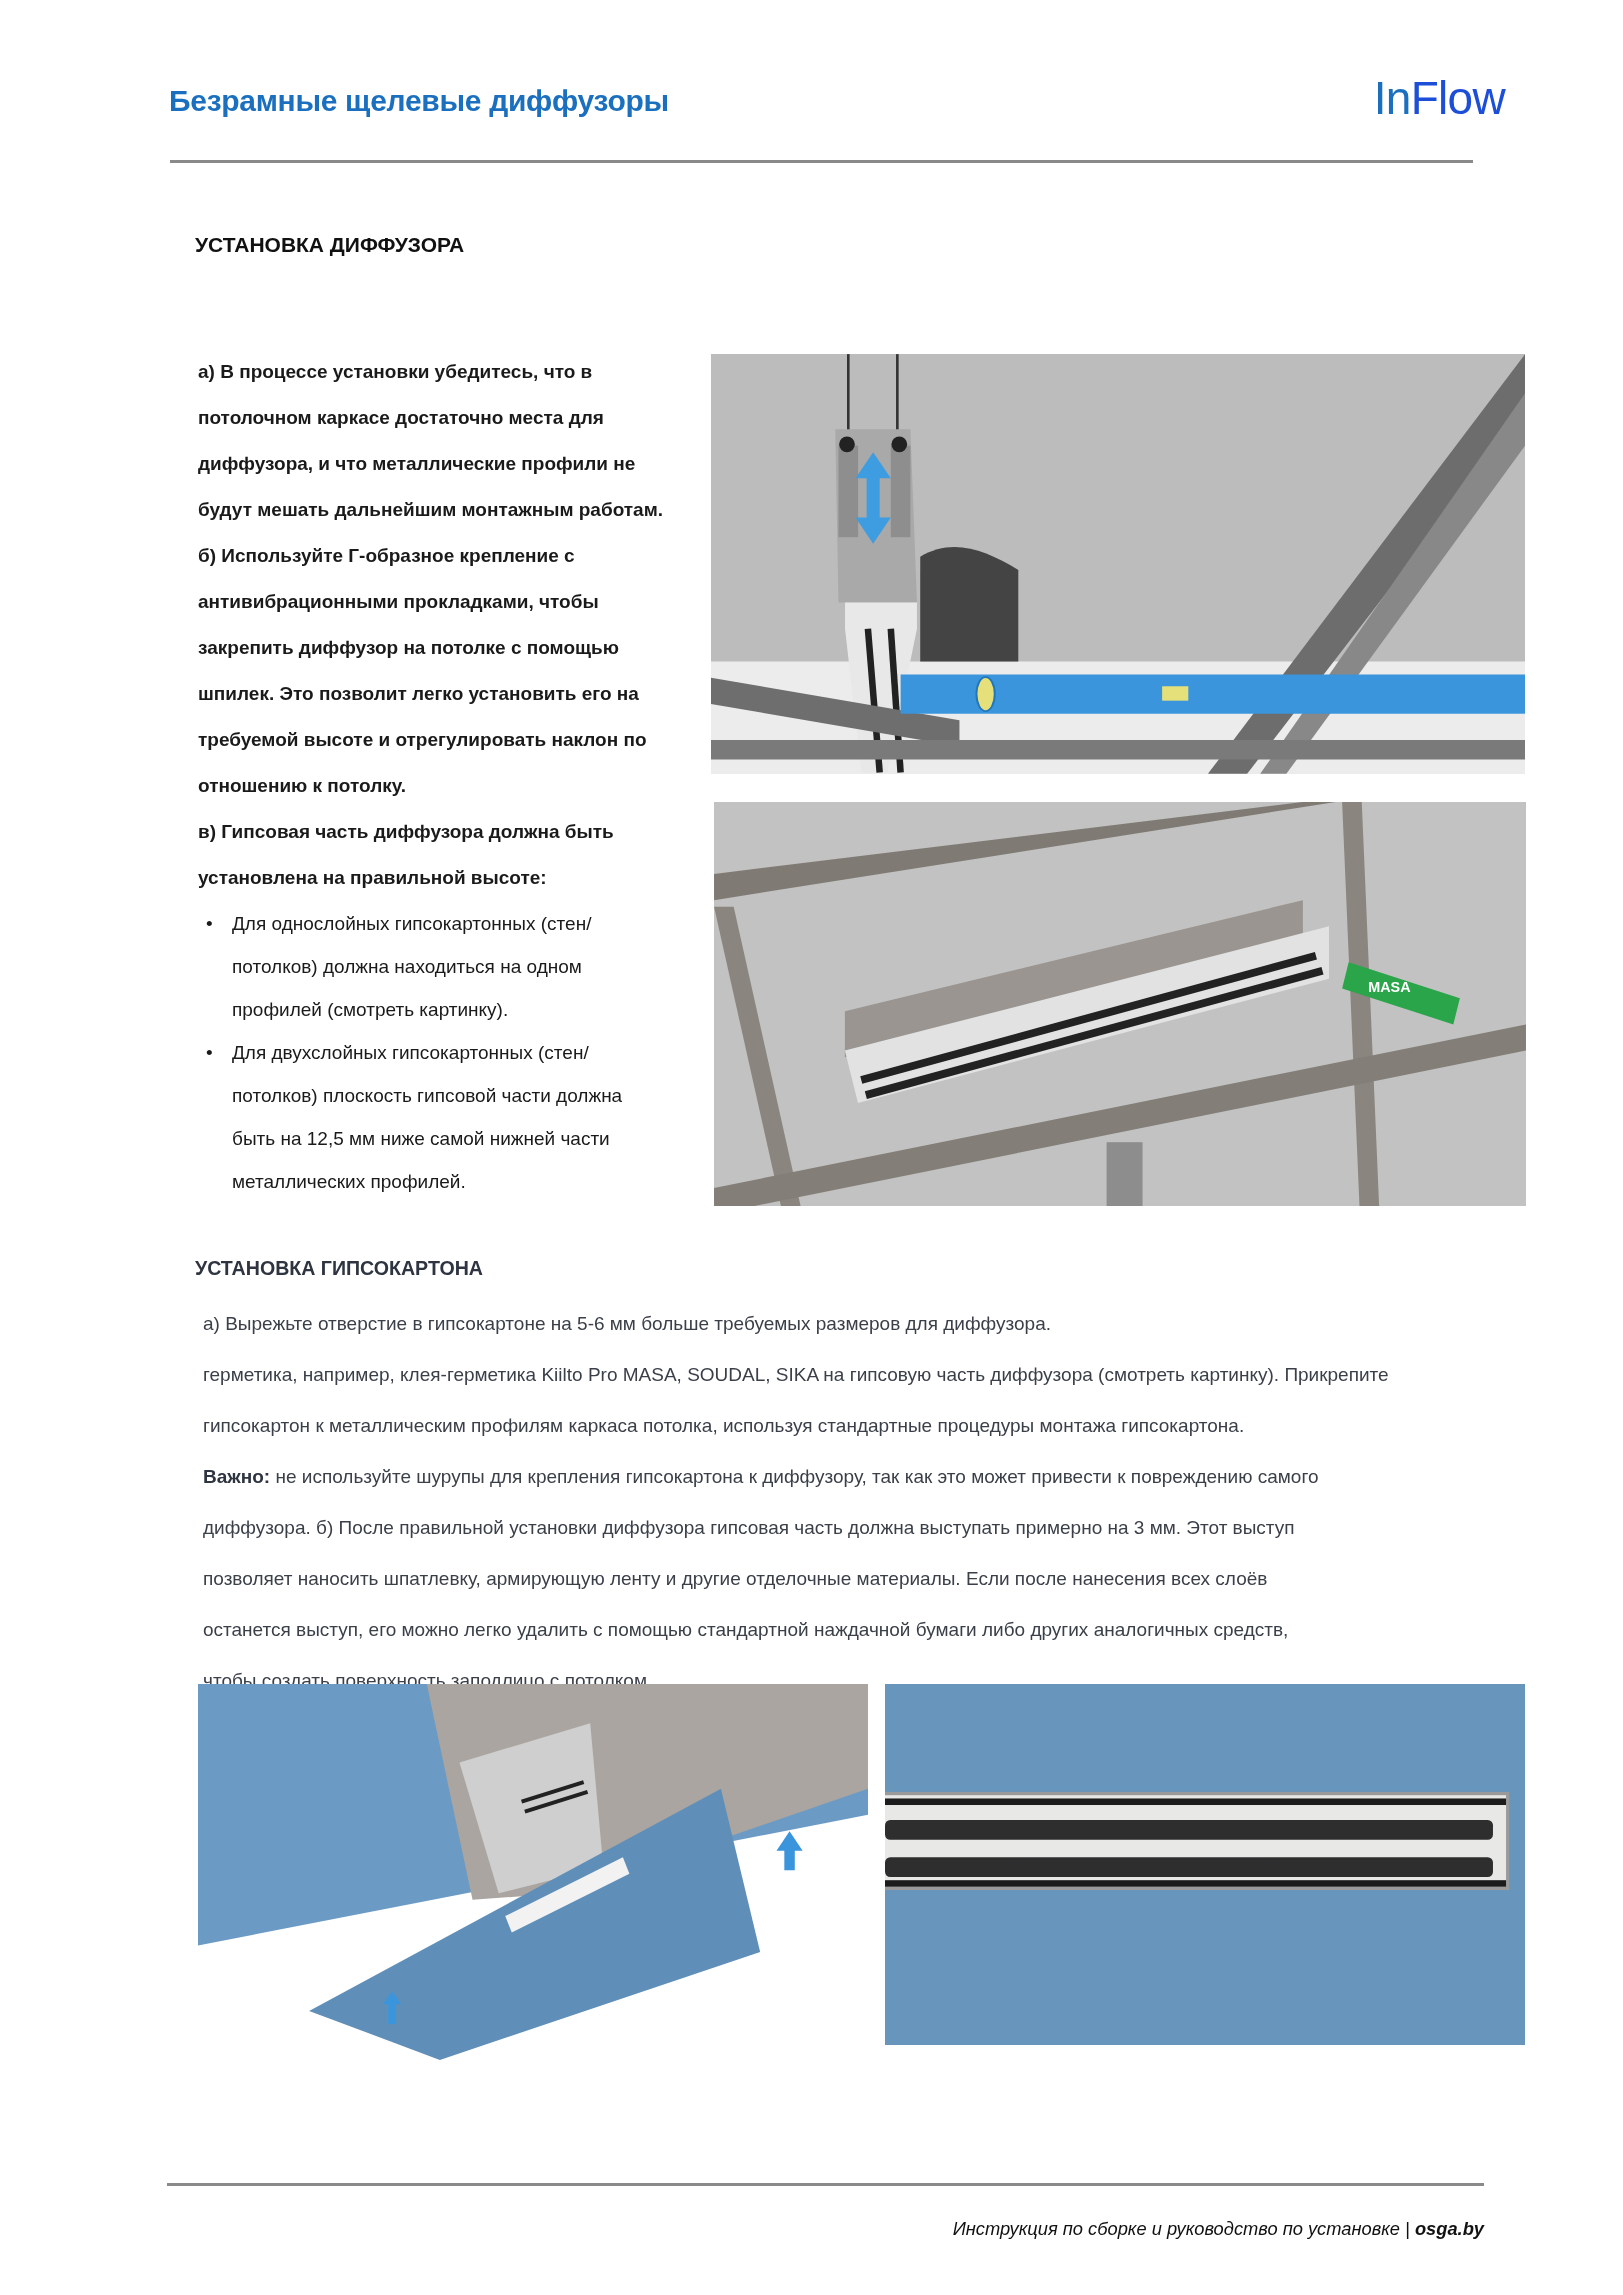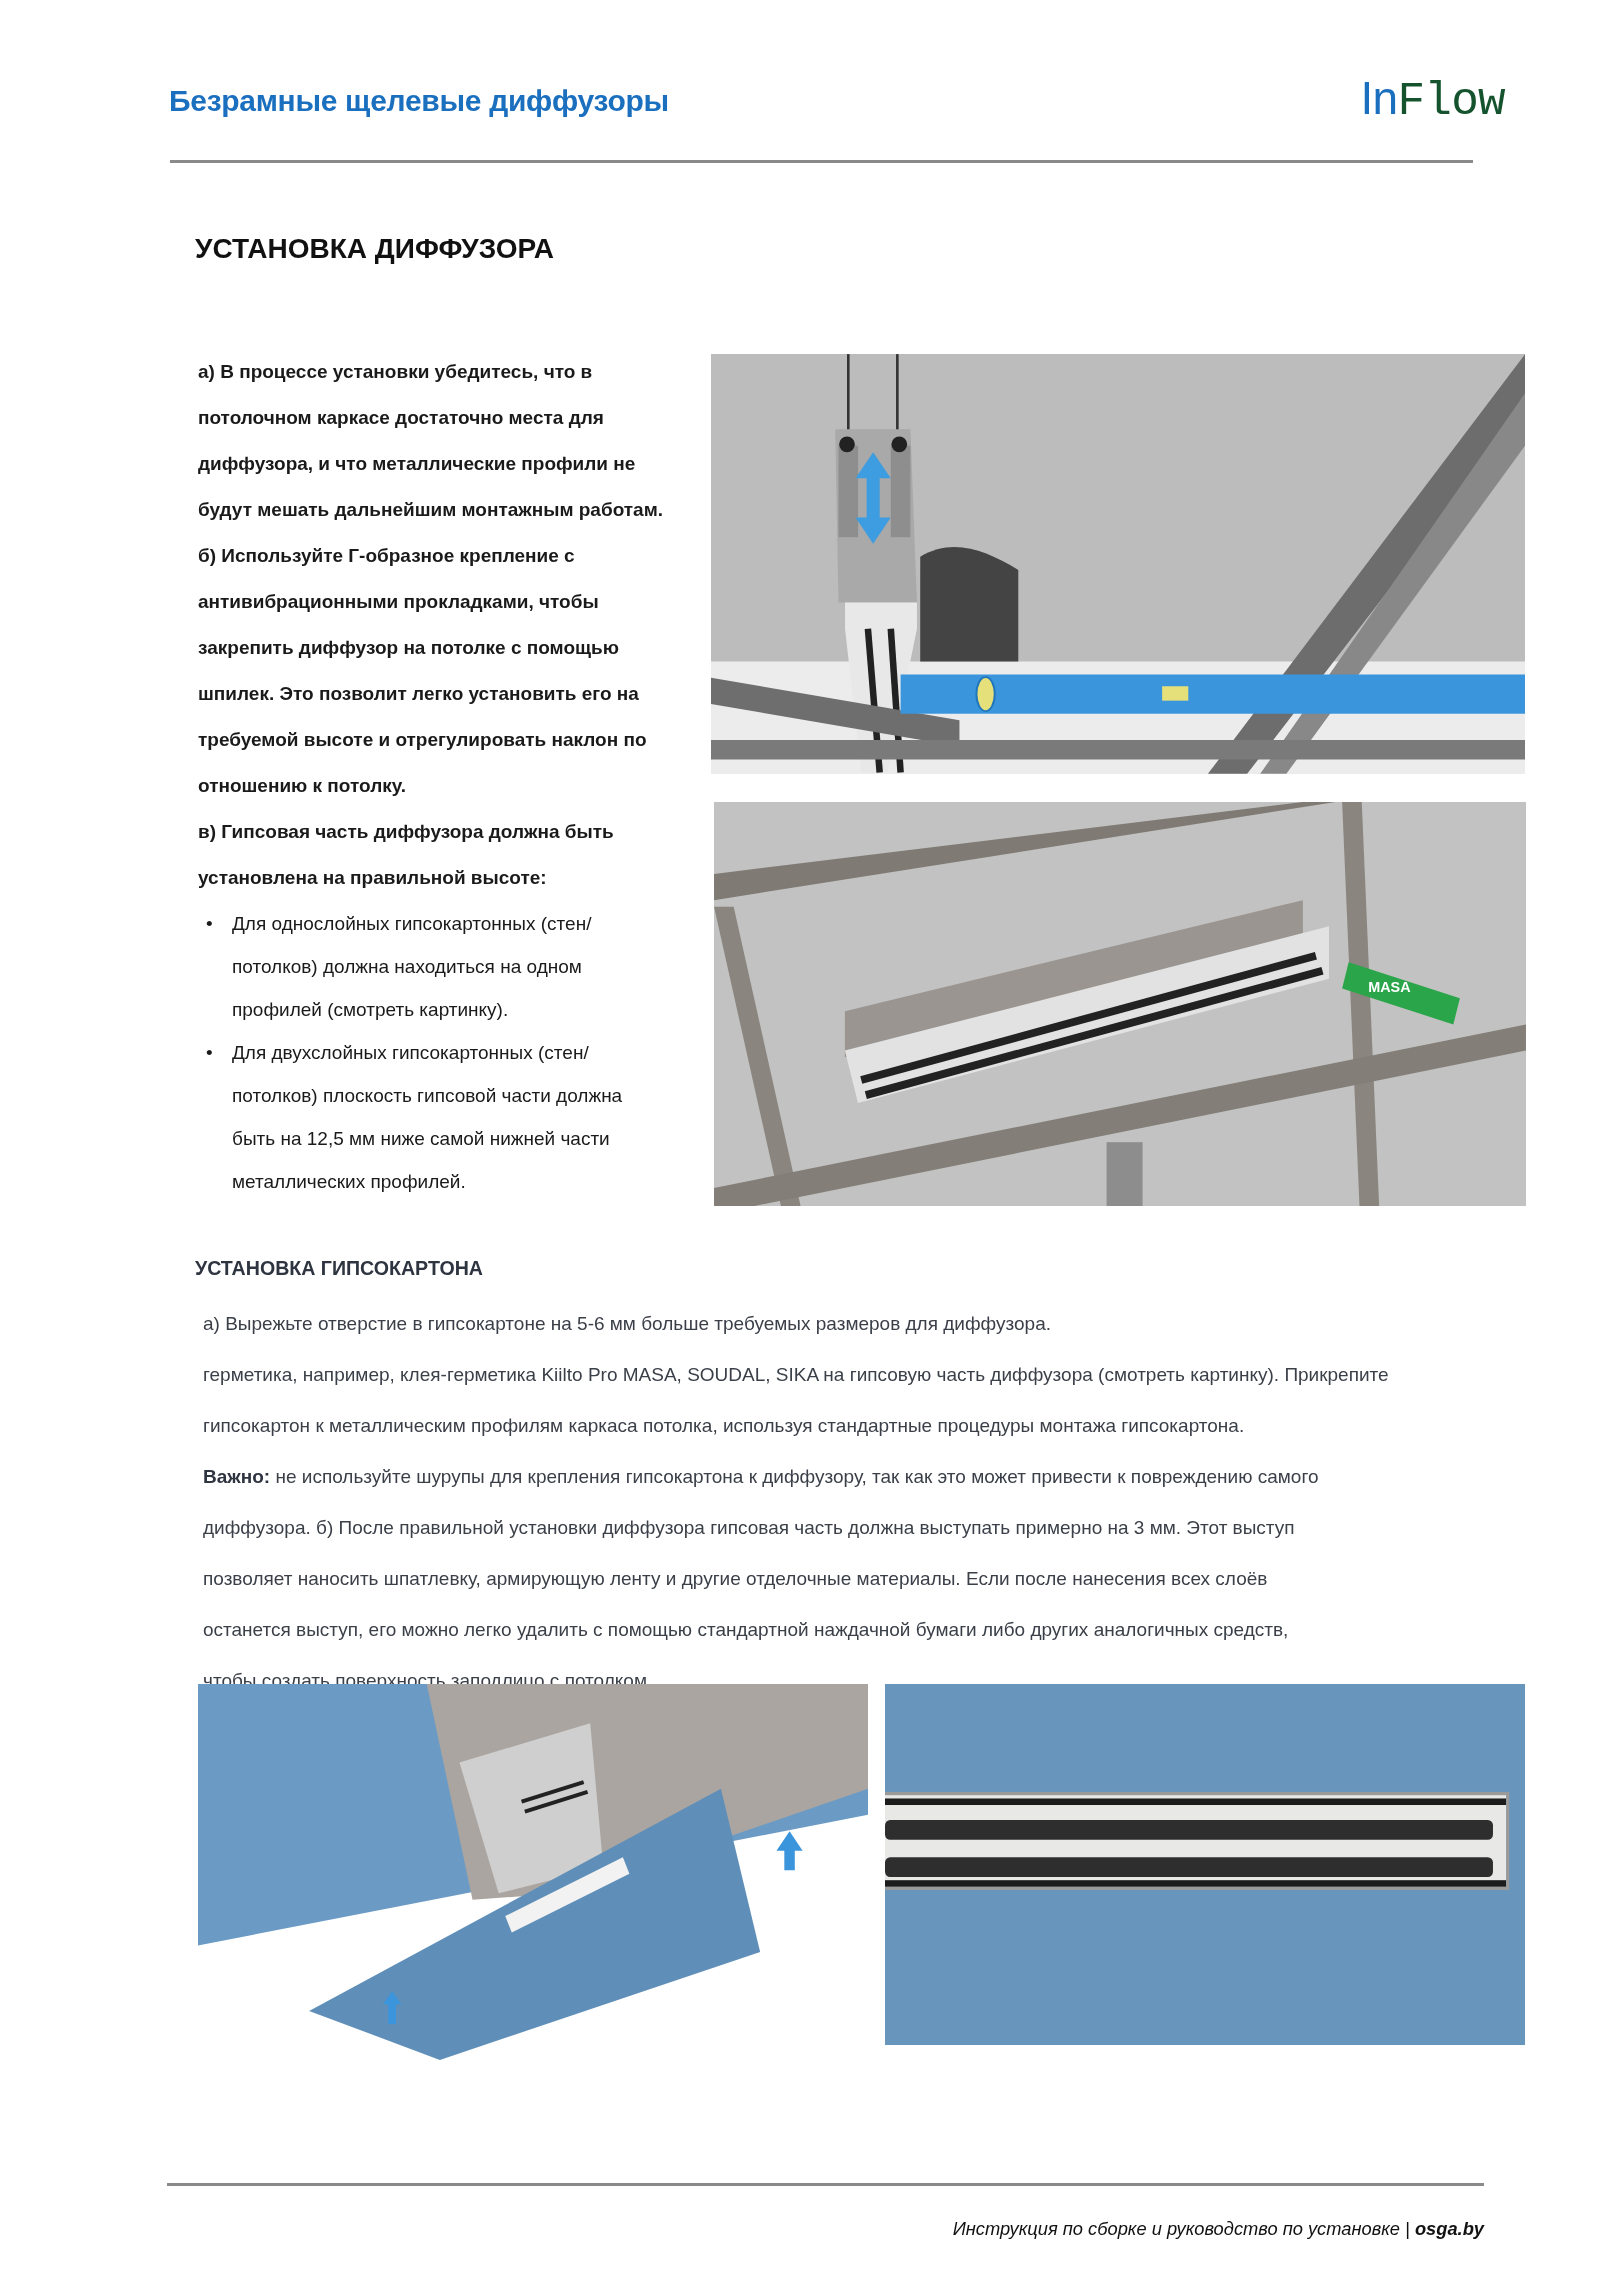--- a/index.html
+++ b/index.html
@@ -4,24 +4,24 @@
 <style>
   html, body { margin:0; padding:0; background:#ffffff; }
   body { width:1623px; height:2295px; position:relative; overflow:hidden;
          font-family:"Liberation Sans", "DejaVu Sans", sans-serif; color:#1a1a1a; }
   .abs { position:absolute; }
 
   
   .doc-title { left:169px; top:84px; font-size:30px; font-weight:bold; color:#1b6fbf; letter-spacing:-0.3px; }
   .brand { right:118px; top:71px; font-size:46px; font-weight:normal; letter-spacing:-0.7px; }
   .brand .in { color:#1b6fbf; }
-  .brand .flow { color:#14532d;font-family:Liberation Mono, monospace; }
+  .brand .flow { color:#1d4ed8; }
   .rule-top { left:170px; top:160px; width:1303px; height:2.6px; background:#8a8a8a; }
 
-  .section-title { left:195px; top:233px; font-size:28px; font-weight:bold; color:#111; }
+  .section-title { left:195px; top:233px; font-size:21px; font-weight:bold; color:#111; }
 
   
   .left-col { left:195px; top:347px; width:504px; font-size:19px; line-height:43px; color:#1a1a1a; }
   .left-col p { margin:3px;font-weight:bold; }
   .left-col ul { margin:0; padding:0 0 0 37px; list-style:none; }
   .left-col li { position:relative; }
   .left-col li::before { content:"•"; position:absolute; left:-26px; top:0; }
 
   
   .photo { overflow:hidden; }

